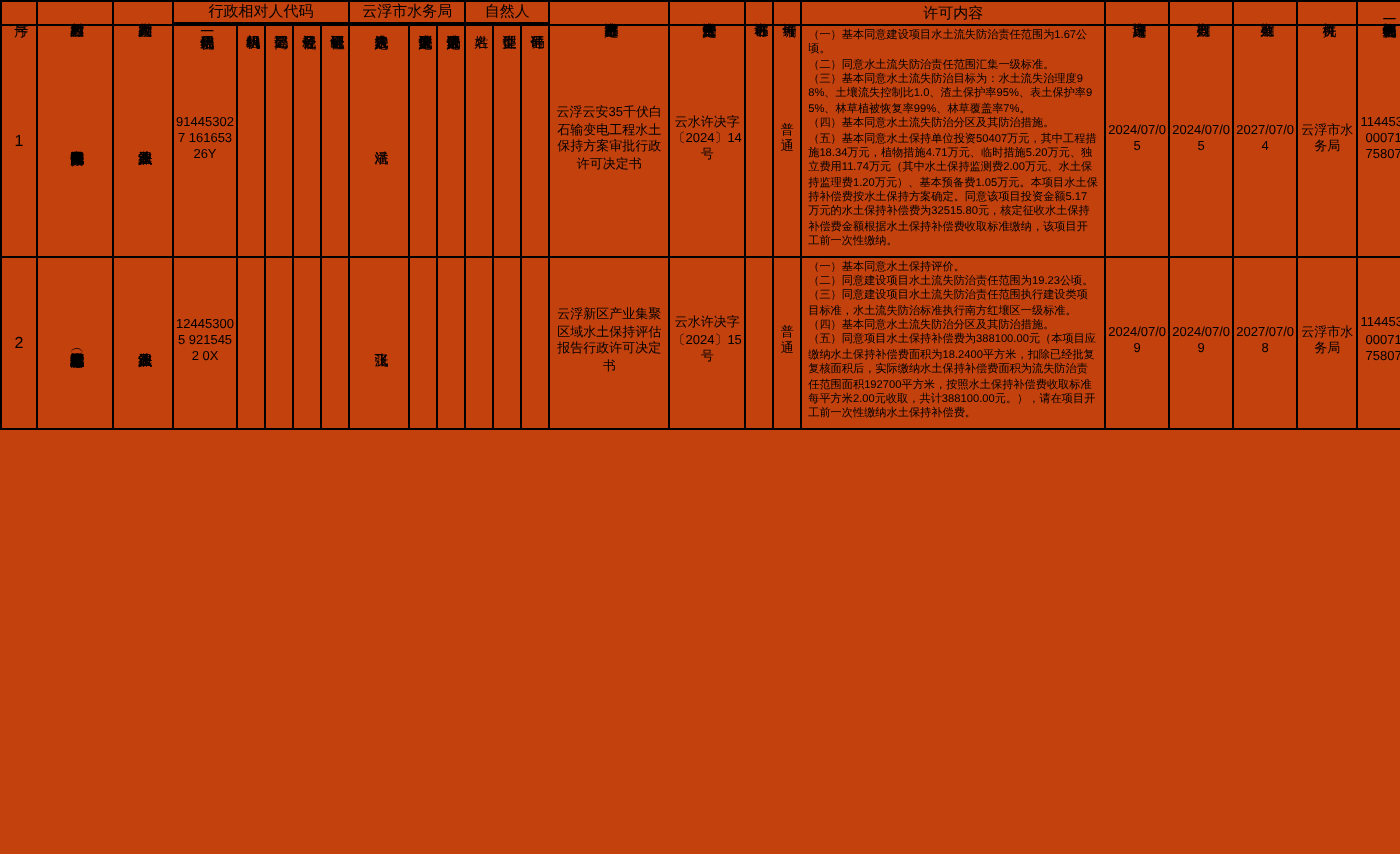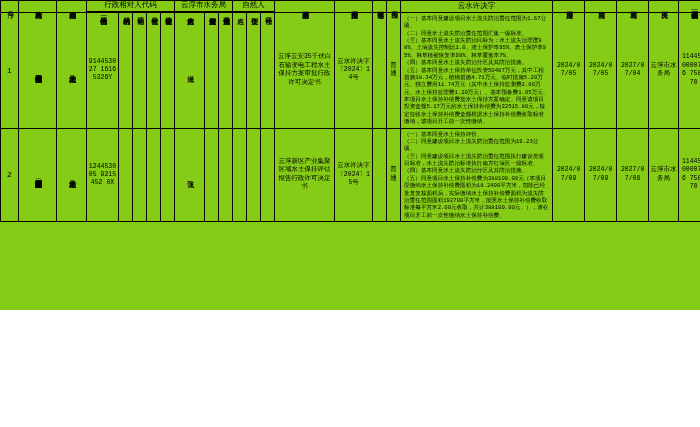--- a/index.html
+++ b/index.html
@@ -1,17 +1,17 @@
 <!DOCTYPE html>
 <html><head>
 <meta charset="utf-8">
 <style>
   html,body{margin:0;padding:0;background:#ffffff;}
   body{font-family:"Liberation Sans","DejaVu Sans",sans-serif;color:#000;}
-  #sheet{width:700px;height:310px;position:relative;overflow:hidden;background:#84cc16;font-family:Liberation Mono, monospace;}
+  #sheet{width:700px;height:427px;position:relative;overflow:hidden;background:#c2410c;}
   table{border-collapse:collapse;table-layout:fixed;width:700px;}
   td,th{border:1px solid #000;padding:0;vertical-align:middle;text-align:center;font-weight:normal;}
   .vtext{
     writing-mode:vertical-rl;
     text-orientation:upright;
     white-space:nowrap;
     margin:0 auto;
     line-height:1.05;
     letter-spacing:0px;
   }
@@ -75,21 +75,21 @@
     <td rowspan="2" class="hdr">
             <div class="vtext">行政许可决定文书号</div>
           </td>
     <td rowspan="2" class="hdr">
             <div class="vtext">许可证书名称</div>
           </td>
     <td rowspan="2" class="hdr">
             <div class="vtext">许可编号</div>
           </td>
     <td rowspan="2" class="hdr">
-            <div style="font-size:7.5px">云水许决字</div>
+            <div style="font-size:7.5px">许可内容</div>
           </td>
     <td rowspan="2" class="hdr">
             <div class="vtext">许可决定日期</div>
           </td>
     <td rowspan="2" class="hdr">
             <div class="vtext">有效期自</div>
           </td>
     <td rowspan="2" class="hdr">
             <div class="vtext">有效期至</div>
           </td>

